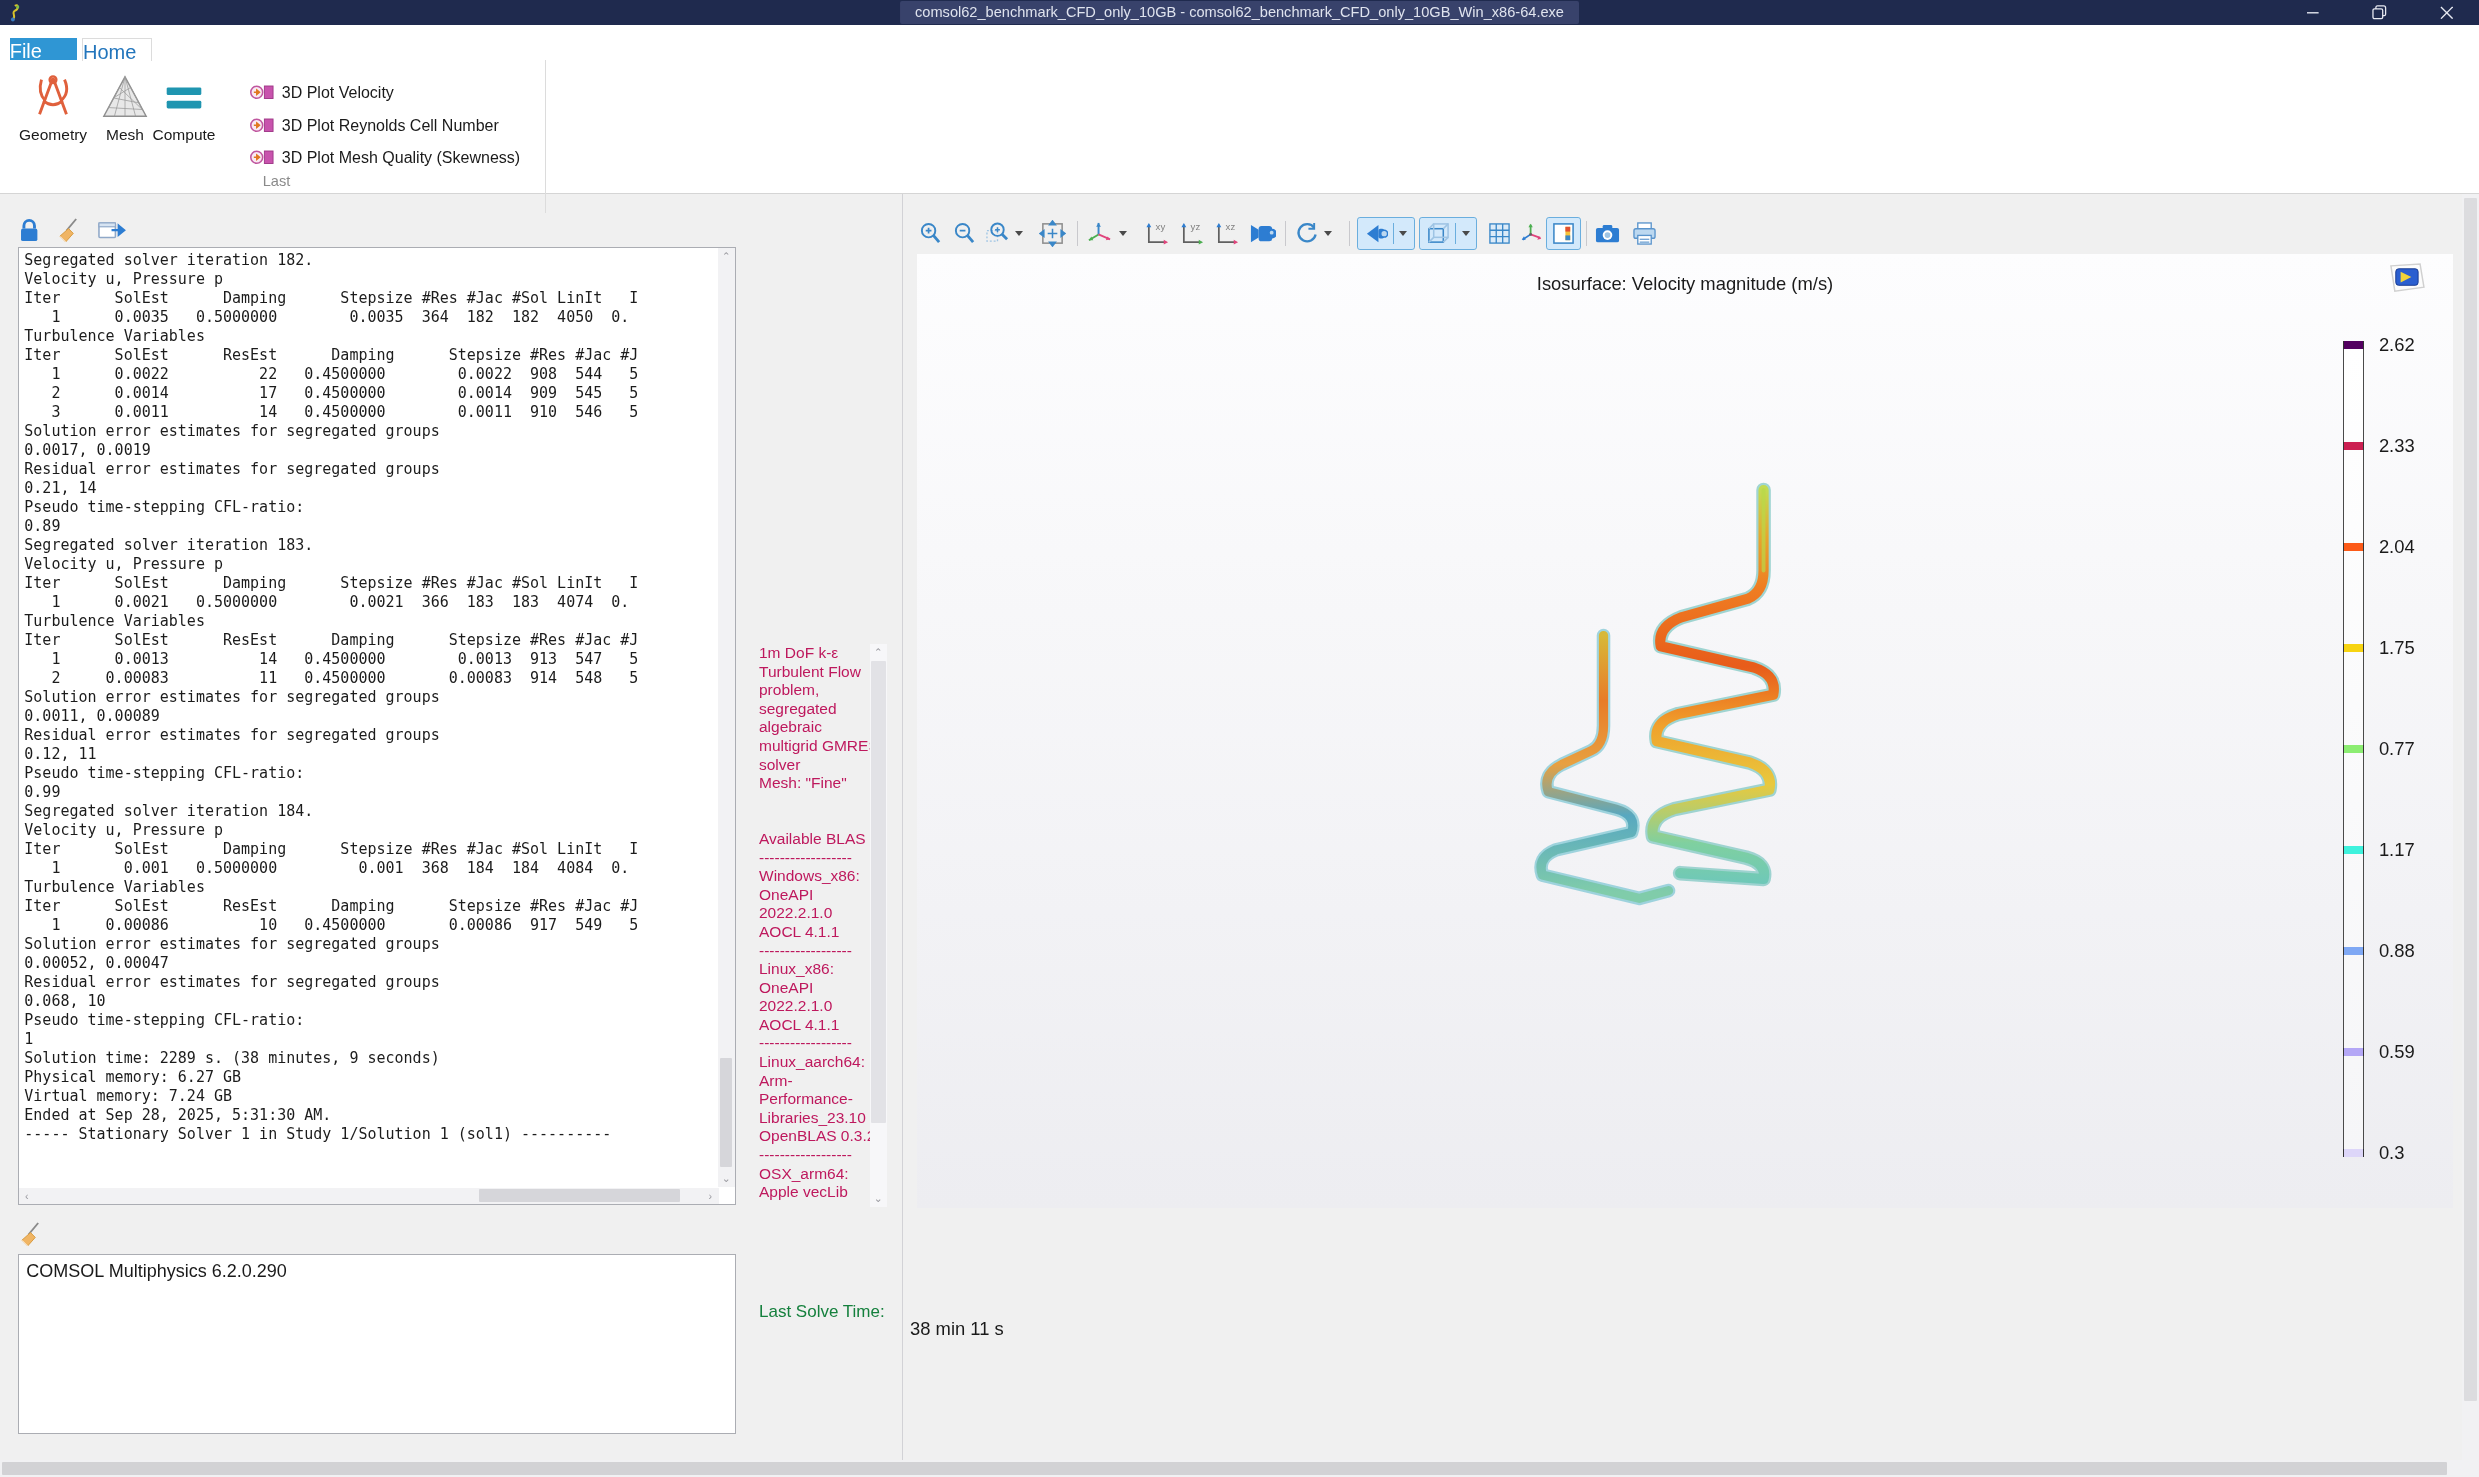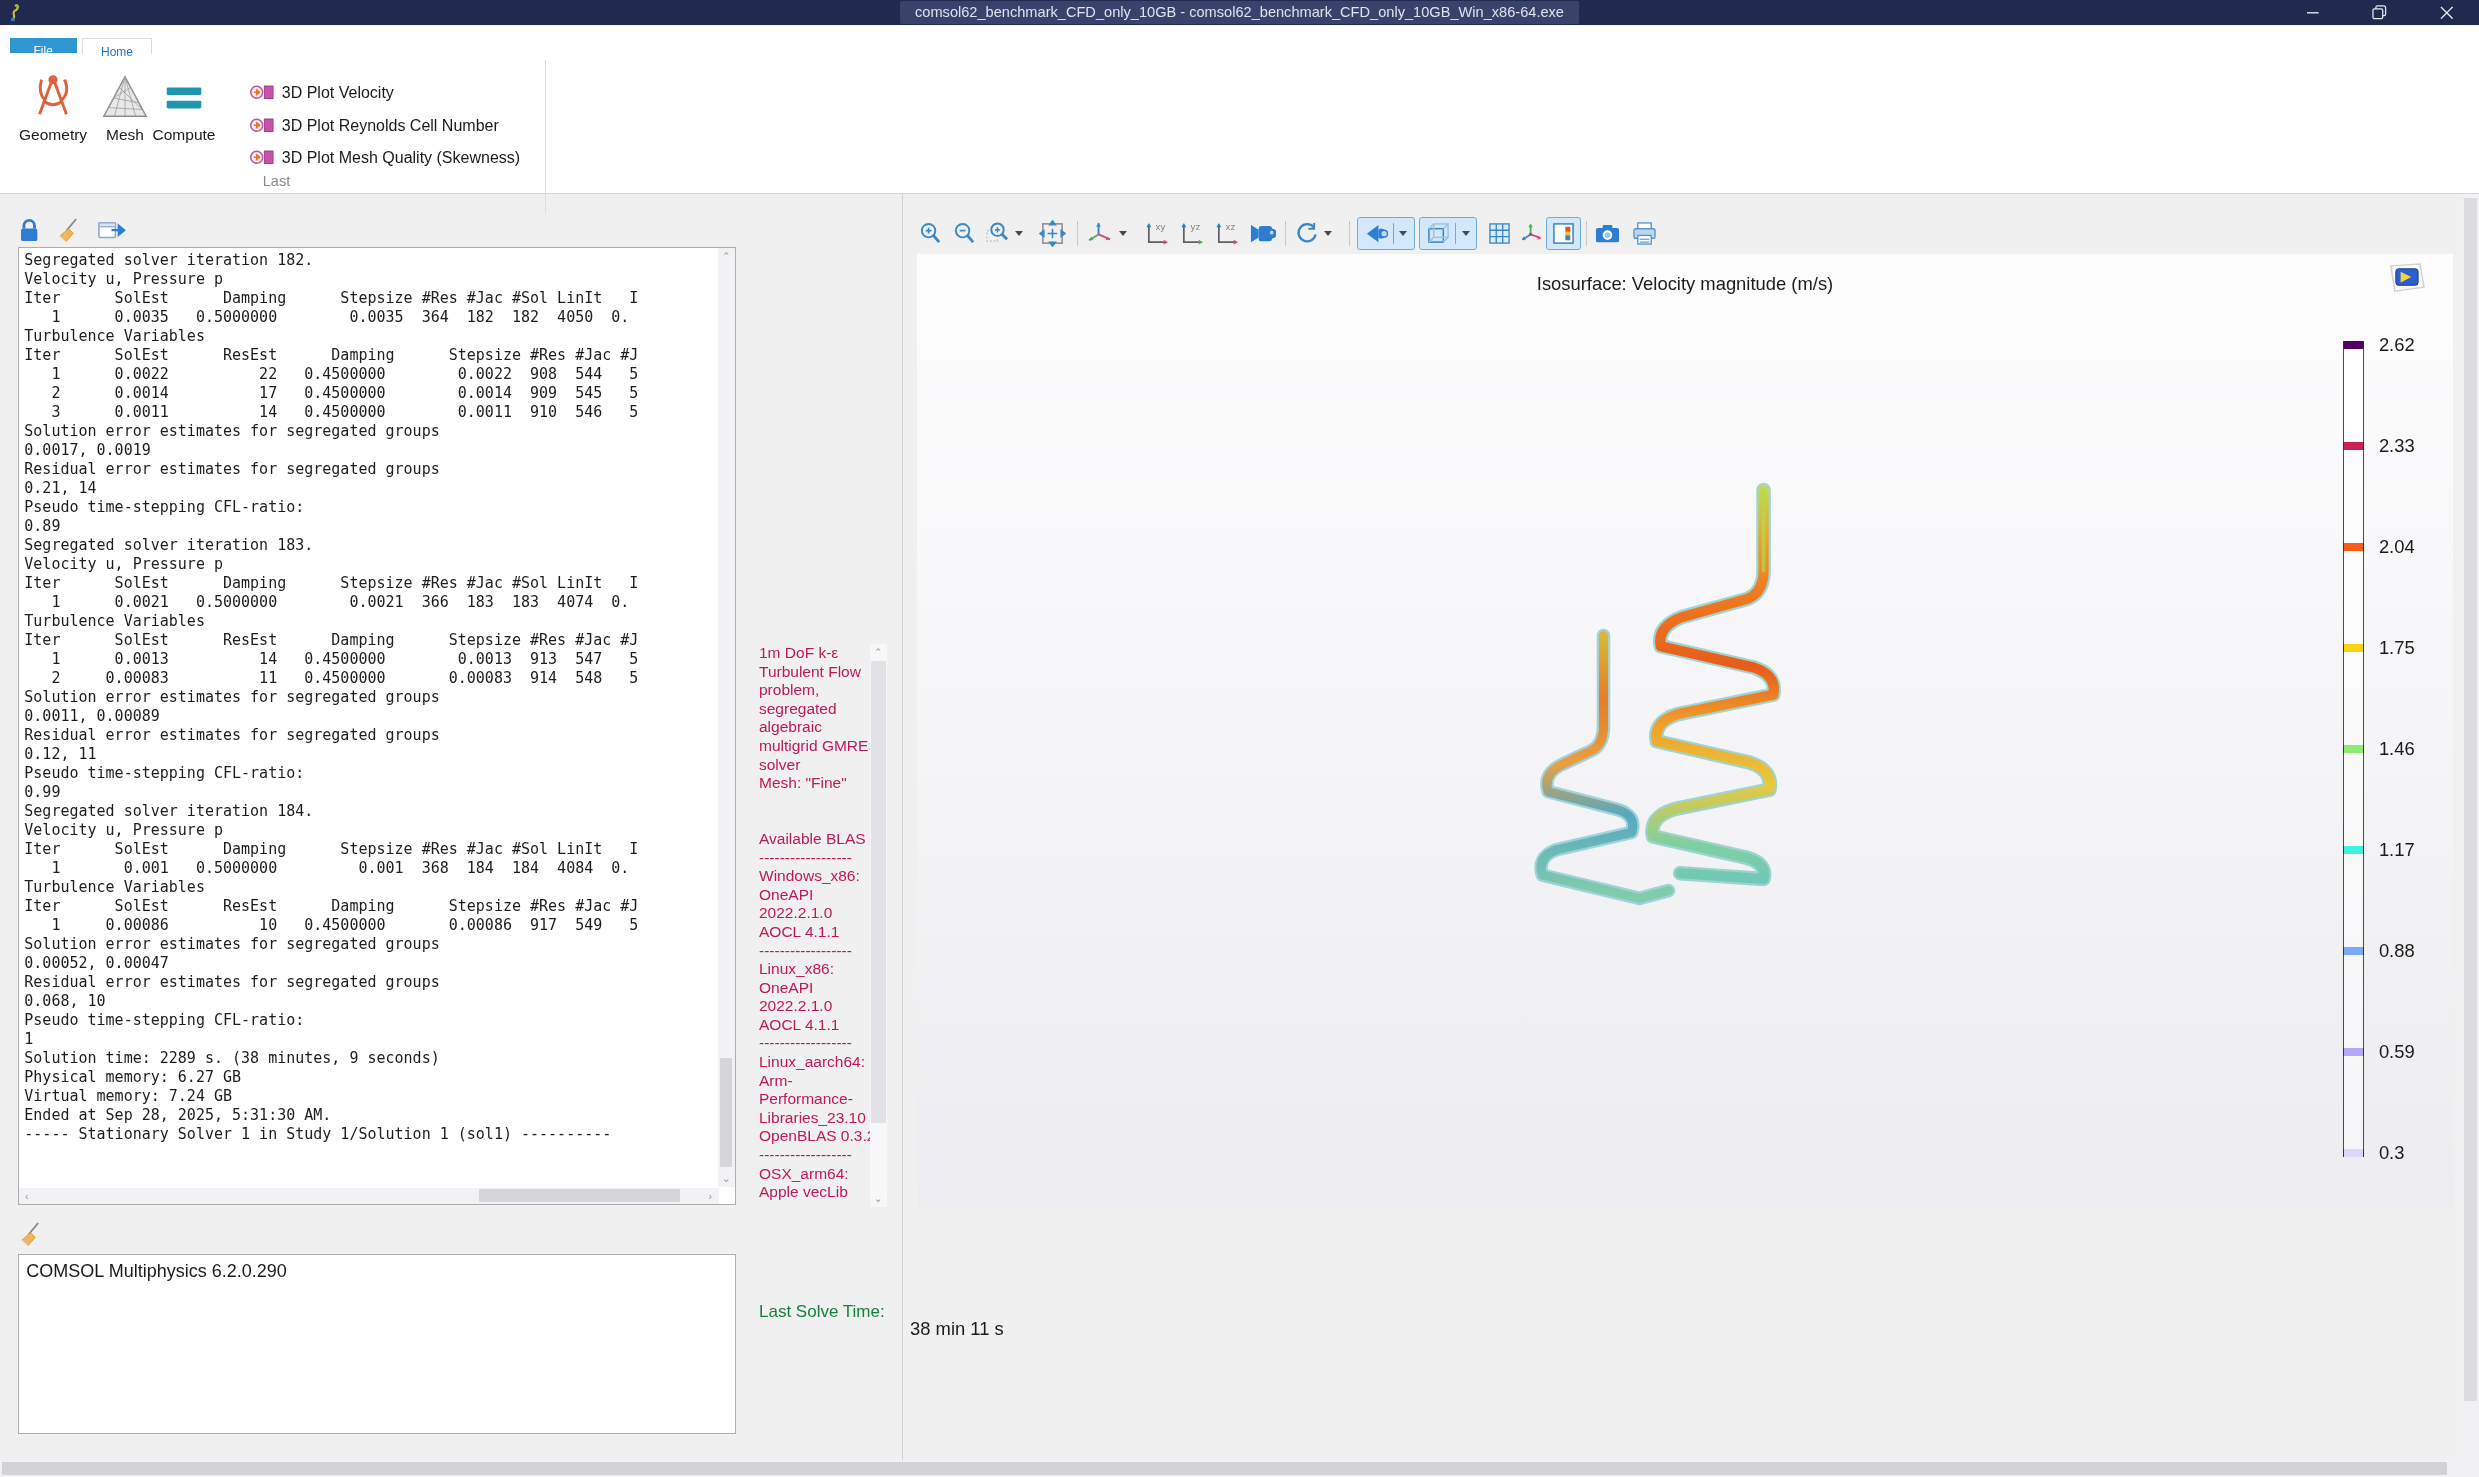--- a/index.html
+++ b/index.html
@@ -5,21 +5,21 @@
   html,body{margin:0;padding:0;background:#f0f0f0;font-family:"Liberation Sans",sans-serif;}
   #app{position:relative;width:2479px;height:1478px;background:#f0f0f0;overflow:hidden;}
   
   .titlebar{position:absolute;left:0;top:0;width:2479px;height:25px;background:#1f2a4e;display:flex;align-items:center;}
   .appicon{position:absolute;left:7.8px;top:2.9px;width:17.5px;height:19.4px;}
   .titletext{position:absolute;left:50%;transform:translateX(-50%);top:1px;height:23px;line-height:23px;
     color:#dfe3ee;font-size:14.6px;background:#38426b;padding:0 15.5px;border-radius:1.9px;white-space:nowrap;}
   .wbtn{position:absolute;top:0;width:45px;height:25px;display:flex;align-items:center;justify-content:center;color:#e8eaf2;}
   
   .ribbon{position:absolute;left:0;top:25px;width:2479px;height:168px;background:#ffffff;border-bottom:1px solid #d5d5d5;}
-  .tab{position:absolute;top:12.6px;height:15px;line-height:27px;text-align:center;font-size:12px;}
+  .tab{position:absolute;top:12.6px;height:22px;line-height:27px;font-size:20px;}
   .tab-file{left:9.7px;width:67px;background:#2f96d4;color:#ffffff;}
   .tab-home{left:82px;width:68px;background:#ffffff;color:#2275bc;border:1px solid #dcdcdc;border-bottom:none;}
   .bigbtn{position:absolute;top:47px;width:83px;height:99px;display:flex;flex-direction:column;align-items:center;justify-content:flex-start;}
   .bigbtn .blabel{font-size:15.5px;color:#1a1a1a;margin-top:3.9px;}
   .plotbtn{position:absolute;left:250px;height:25px;display:flex;align-items:center;gap:7.8px;font-size:16px;color:#1a1a1a;}
   .grouplabel{position:absolute;left:0;top:148px;width:553px;text-align:center;font-size:14.6px;color:#8a8a8a;}
   .groupsep{position:absolute;left:545px;top:35px;width:1px;height:153px;background:#dcdcdc;}
   
   .miniicons{position:absolute;left:19.4px;top:217px;display:flex;gap:17.5px;align-items:center;}
   .logbox{position:absolute;left:17.5px;top:247px;width:718px;height:958px;background:#ffffff;border:1px solid #abadb3;box-sizing:border-box;overflow:hidden;}
@@ -480,21 +480,21 @@
         <div class="legend-entry" style="--i: 2;">
       <span class="legend-band" style="background: rgb(252, 90, 24);"></span>
       <span class="legend-label">2.04</span>
     </div>
         <div class="legend-entry" style="--i: 3;">
       <span class="legend-band" style="background: rgb(247, 212, 17);"></span>
       <span class="legend-label">1.75</span>
     </div>
         <div class="legend-entry" style="--i: 4;">
       <span class="legend-band" style="background: rgb(140, 237, 114);"></span>
-      <span class="legend-label">1.46</span>
+      <span class="legend-label">0.77</span>
     </div>
         <div class="legend-entry" style="--i: 5;">
       <span class="legend-band" style="background: rgb(63, 242, 221);"></span>
       <span class="legend-label">1.17</span>
     </div>
         <div class="legend-entry" style="--i: 6;">
       <span class="legend-band" style="background: rgb(127, 168, 244);"></span>
       <span class="legend-label">0.88</span>
     </div>
         <div class="legend-entry" style="--i: 7;">

